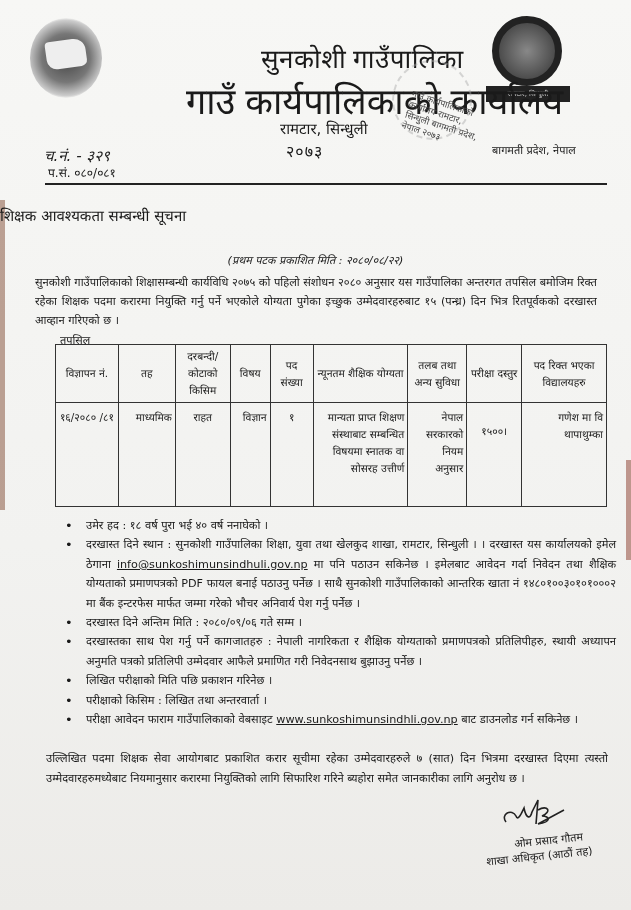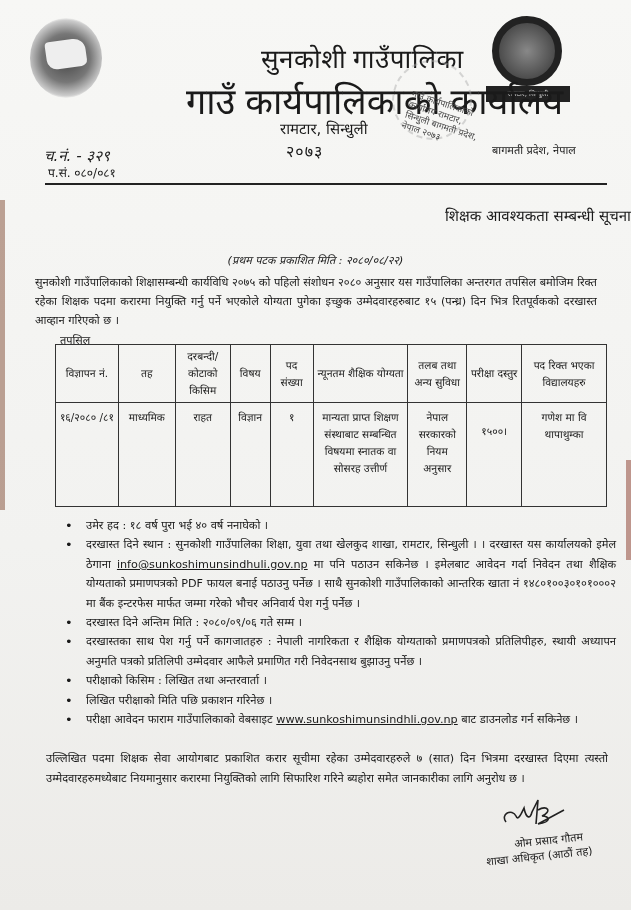--- a/index.html
+++ b/index.html
@@ -19,31 +19,31 @@
   .addr { position: absolute; left: 280px; top: 118px; font-size: 15px; }
   .year { position: absolute; left: 286px; top: 140px; font-size: 16px; letter-spacing: 1px; }
   .province { position: absolute; left: 492px; top: 142px; font-size: 11px; }
   .stamp { position: absolute; left: 392px; top: 60px; width: 80px; height: 80px; border-radius: 50%; border: 2px dashed #aaa; opacity: .45; }
   .stamp-text { position: absolute; left: 405px; top: 100px; font-size: 9px; color: #444; transform: rotate(18deg); line-height: 11px; width: 80px; }
   .chalani { position: absolute; left: 44px; top: 145px; font-size: 15px; font-style: italic; color: #222; }
   .patra { position: absolute; left: 48px; top: 164px; font-size: 12px; }
   .hr { position: absolute; left: 45px; top: 183px; width: 562px; height: 2px; background: #222; }
 
   
-  .notice-title { position: absolute; left: 0; top: 205px; width: 631px; text-align: right; font-size: 15px; }
+  .notice-title { position: absolute; left: 0; top: 205px; width: 631px; text-align: left; font-size: 15px; }
   .notice-sub { position: absolute; left: 0; top: 252px; width: 631px; text-align: center; font-size: 11px; font-style: italic; }
   .intro { position: absolute; left: 35px; top: 273px; width: 562px; font-size: 11.2px; line-height: 19px; text-align: justify; }
   .tapasil { position: absolute; left: 60px; top: 332px; font-size: 11px; }
 
   
   table.vacancy { position: absolute; left: 55px; top: 344px; width: 552px; border-collapse: collapse; font-size: 10.5px; }
   table.vacancy th, table.vacancy td { border: 1.3px solid #333; vertical-align: middle; text-align: center; font-weight: normal; padding: 2px 3px; line-height: 17px; }
   table.vacancy th { height: 58px; }
   table.vacancy td { height: 104px; vertical-align: top; padding-top: 6px; }
-  table.vacancy td.left { text-align: center; }
+  table.vacancy td.left { text-align: right; }
 
   
   .bullets { position: absolute; left: 62px; top: 508px; width: 554px; list-style: none; font-size: 11.2px; line-height: 19.4px; margin-top: 8px; }
   .bullets li { position: relative; padding-left: 24px; text-align: justify; }
   .bullets li::before { content: "•"; position: absolute; left: 3px; top: 0; font-size: 13px; }
   .link { text-decoration: underline; color: #1a1a1a; }
   .closing { position: absolute; left: 46px; top: 749px; width: 562px; font-size: 11.2px; line-height: 19.5px; text-align: justify; }
 
   
   .sig-mark { position: absolute; left: 498px; top: 794px; width: 70px; height: 38px; }
@@ -119,22 +119,22 @@
         <td class="left">गणेश मा वि थापाथुम्का</td>
       </tr>
     </tbody>
   </table>
 
   <ul class="bullets">
     <li>उमेर हद :  १८ वर्ष पुरा भई ४० वर्ष ननाघेको ।</li>
     <li><span>दरखास्त दिने स्थान :  सुनकोशी गाउँपालिका शिक्षा, युवा तथा खेलकुद शाखा, रामटार, सिन्धुली ।  । दरखास्त यस कार्यालयको इमेल ठेगाना </span><span class="link">info@sunkoshimunsindhuli.gov.np</span><span> मा पनि पठाउन सकिनेछ । इमेलबाट आवेदन गर्दा निवेदन तथा शैक्षिक योग्यताको प्रमाणपत्रको PDF फायल बनाई पठाउनु पर्नेछ । साथै सुनकोशी गाउँपालिकाको आन्तरिक खाता नं १४८०१००३०१०१०००२ मा बैंक इन्टरफेस मार्फत जम्मा गरेको भौचर अनिवार्य पेश गर्नु पर्नेछ ।</span></li>
     <li>दरखास्त दिने अन्तिम मिति :  २०८०/०९/०६ गते सम्म ।</li>
     <li>दरखास्तका साथ पेश गर्नु पर्ने कागजातहरु :  नेपाली नागरिकता र शैक्षिक योग्यताको प्रमाणपत्रको प्रतिलिपीहरु, स्थायी अध्यापन अनुमति पत्रको प्रतिलिपी उम्मेदवार आफैले प्रमाणित गरी निवेदनसाथ बुझाउनु पर्नेछ ।</li>
+    <li>लिखित परीक्षाको मिति पछि प्रकाशन गरिनेछ ।</li>
     <li>परीक्षाको किसिम : लिखित तथा अन्तरवार्ता ।</li>
-    <li>लिखित परीक्षाको मिति पछि प्रकाशन गरिनेछ ।</li>
     <li><span>परीक्षा आवेदन फाराम गाउँपालिकाको वेबसाइट </span><span class="link">www.sunkoshimunsindhli.gov.np</span><span> बाट डाउनलोड गर्न सकिनेछ ।</span></li>
   </ul>
 
   <p class="closing">उल्लिखित पदमा शिक्षक सेवा आयोगबाट प्रकाशित करार सूचीमा रहेका उम्मेदवारहरुले ७ (सात) दिन भित्रमा दरखास्त दिएमा त्यस्तो उम्मेदवारहरुमध्येबाट नियमानुसार करारमा नियुक्तिको लागि सिफारिश गरिने ब्यहोरा समेत जानकारीका लागि अनुरोध छ ।</p>
 
   <svg class="sig-mark" viewBox="0 0 70 38">
     <path d="M8 28 C 2 20, 14 14, 18 22 C 20 28, 24 18, 26 14 C 28 24, 32 26, 34 18 L 40 6 L 38 30 M 40 16 C 50 10, 54 18, 44 22 C 52 22, 54 28, 40 30 L 66 16" stroke="#222" stroke-width="1.6" fill="none"></path>
   </svg>
   <div class="sig-name">ओम प्रसाद गौतम</div>
   <div class="sig-post">शाखा अधिकृत (आठौं तह)</div>

